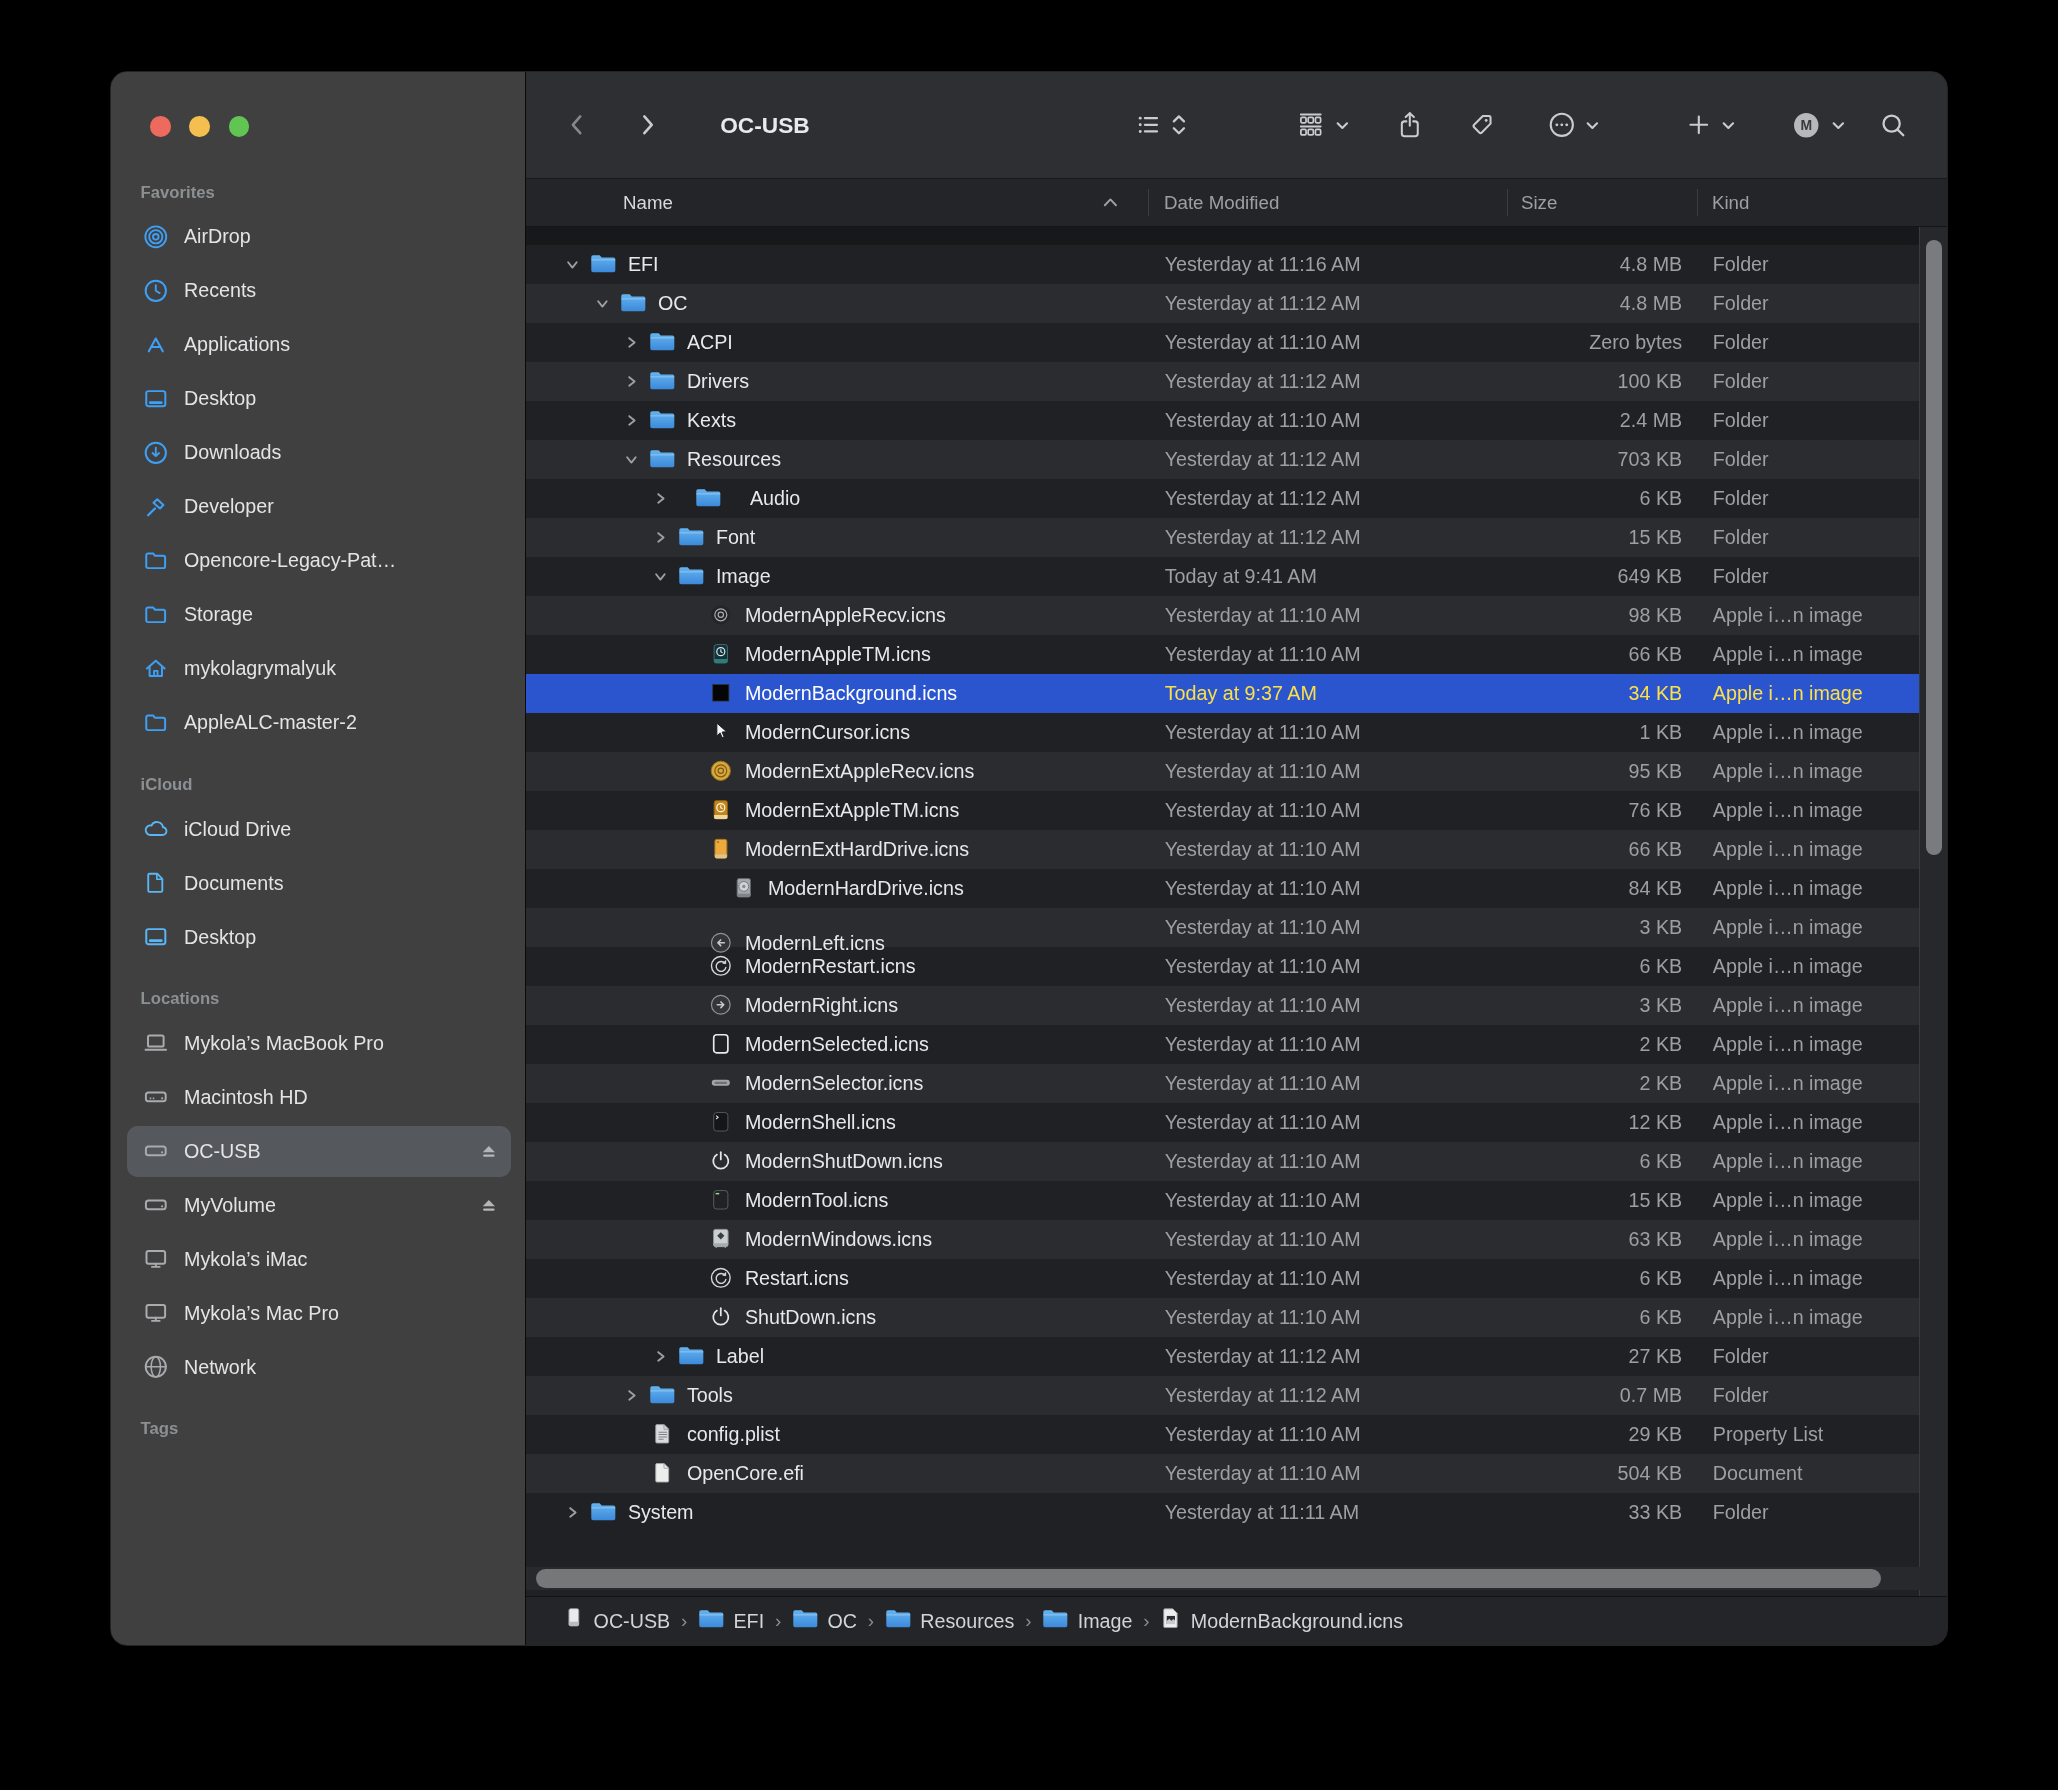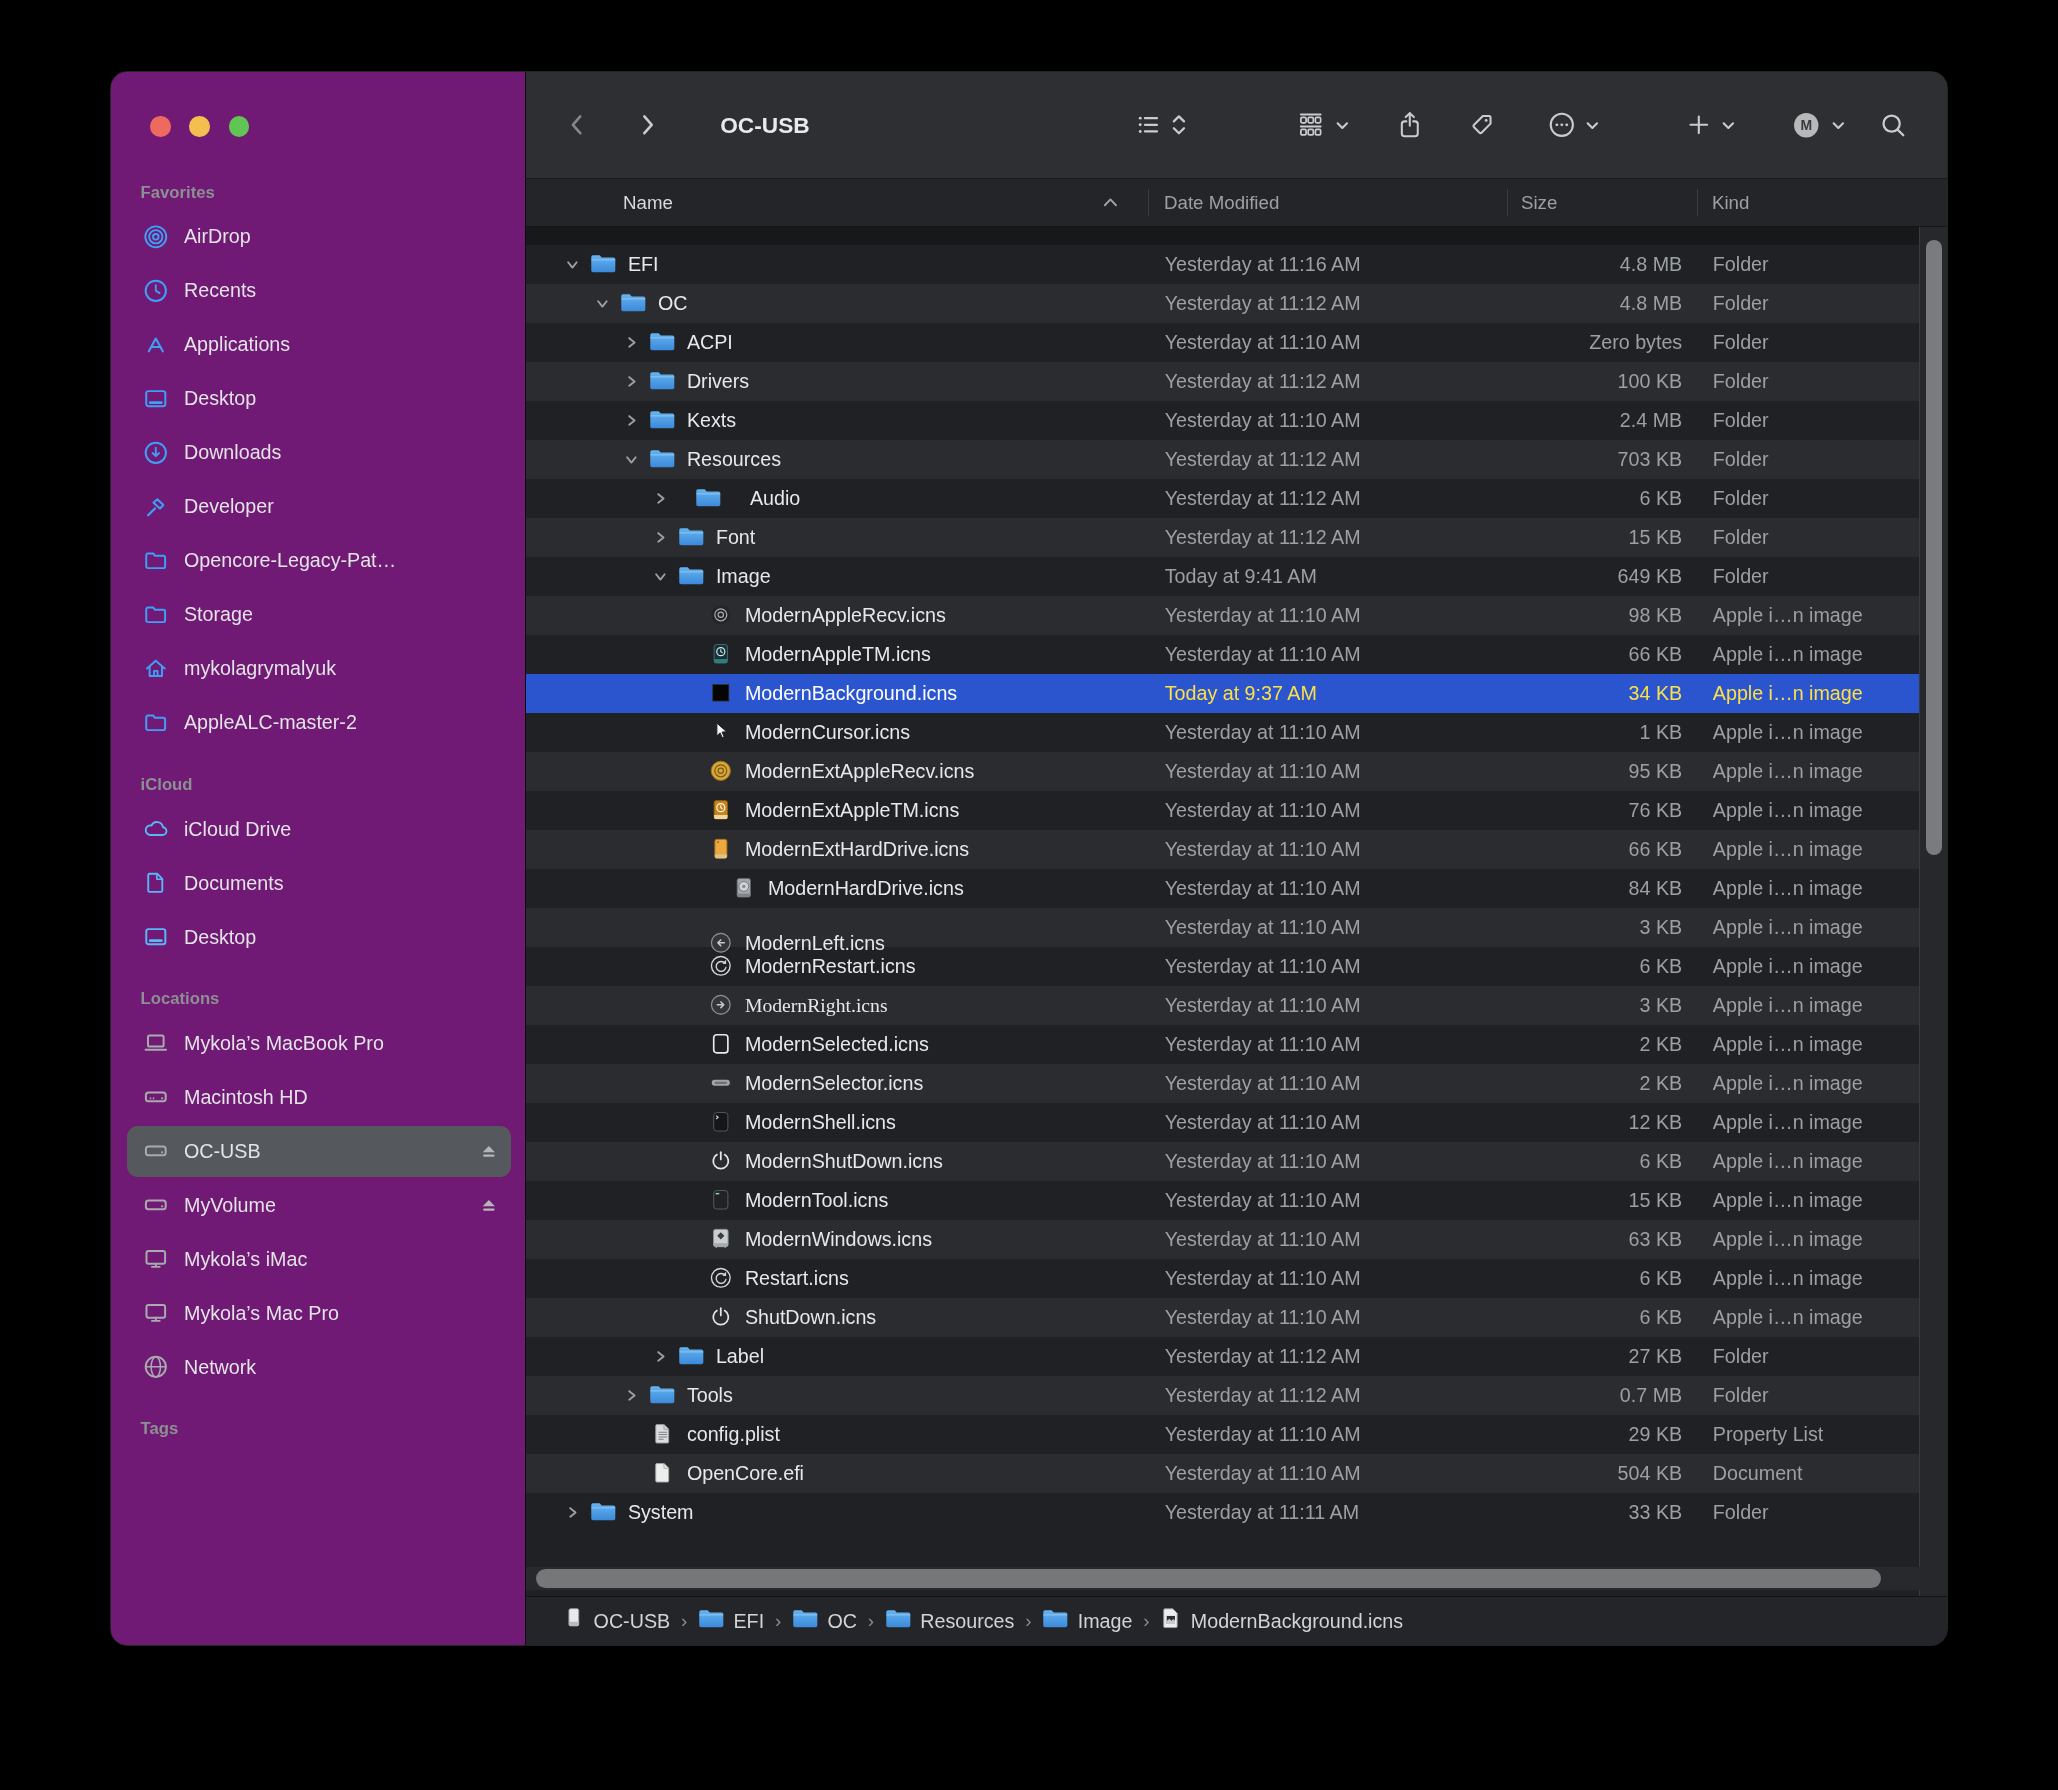--- a/index.html
+++ b/index.html
@@ -2,21 +2,21 @@
 <html><head>
 <meta charset="utf-8">
 <style>
   html,body{margin:0;padding:0}
   body{width:2059px;height:1791px;background:#000;position:relative;
        font-family:"Liberation Sans",sans-serif;overflow:hidden}
   .window{position:absolute;left:111px;top:72px;width:1836px;height:1573px;
           border-radius:15.8px;overflow:hidden;background:#1f2124;
           outline:1px solid rgba(255,255,255,.14);box-shadow:0 39px 89px rgba(0,0,0,.6)}
   
-  .sidebar{position:absolute;left:0;top:0;bottom:0;width:414px;background:#701a75;border-right:1px solid #0a0a0b}
+  .sidebar{position:absolute;left:0;top:0;bottom:0;width:414px;background:#404040;border-right:1px solid #0a0a0b}
   .lights{position:absolute;top:44px;left:39px;display:flex;gap:18.7px}
   .light{width:20.7px;height:20.7px;border-radius:50%}
   .sb-scroll{position:absolute;top:108px;left:0;right:0;bottom:0;overflow:hidden}
   .sb-sec{margin-bottom:23.6px}
   .sb-header{font-size:16.7px;font-weight:700;color:#8d9093;margin:0 0 5.9px 29.6px;height:25.6px;display:flex;align-items:center}
   .sb-item{height:51px;display:flex;align-items:center;gap:13.8px;padding:0 11.8px 0 13.8px;
            margin:0 13.8px 3px 15.8px;border-radius:10.8px;font-size:19.7px;color:#e3e4e6;white-space:nowrap}
   .sb-item.selected{background:#55585c}
   .sb-ic{width:29.6px;display:flex;justify-content:center;flex:none}
   .ic-blue{color:#3da0f6}.ic-cyan{color:#59b7f7}.ic-gray{color:#a9abae}
@@ -738,21 +738,21 @@
                   <path d="M17.4 5.9v3.9h-3.9Z" fill="#d6d8da"></path>
                 </svg>
               </span>
               <span>ModernRestart.icns</span>
             </div>
             <div class="cell date">Yesterday at 11:10 AM</div>
             <div class="cell size">6 KB</div>
             <div class="cell kind">Apple i…n image</div>
           </div>
           <div class="row alt">
-            <div class="namecell" style="padding-left: 152px; font-family: Liberation Serif, serif;">
+            <div class="namecell" style="padding-left: 152px;">
               <span class="disc"></span>
               <span class="fic">
                 <svg width="23.6" height="23.6" viewBox="0 0 24 24">
                   <circle cx="12" cy="12" r="9.5" fill="#333639" stroke="#909396" stroke-width="1.2"></circle>
                   <path d="M8.4 12h6.4M12.1 9.1 15 12l-2.9 2.9" fill="none" stroke="#c6c9cc" stroke-width="1.6" stroke-linecap="round" stroke-linejoin="round"></path>
                 </svg>
               </span>
               <span>ModernRight.icns</span>
             </div>
             <div class="cell date">Yesterday at 11:10 AM</div>

